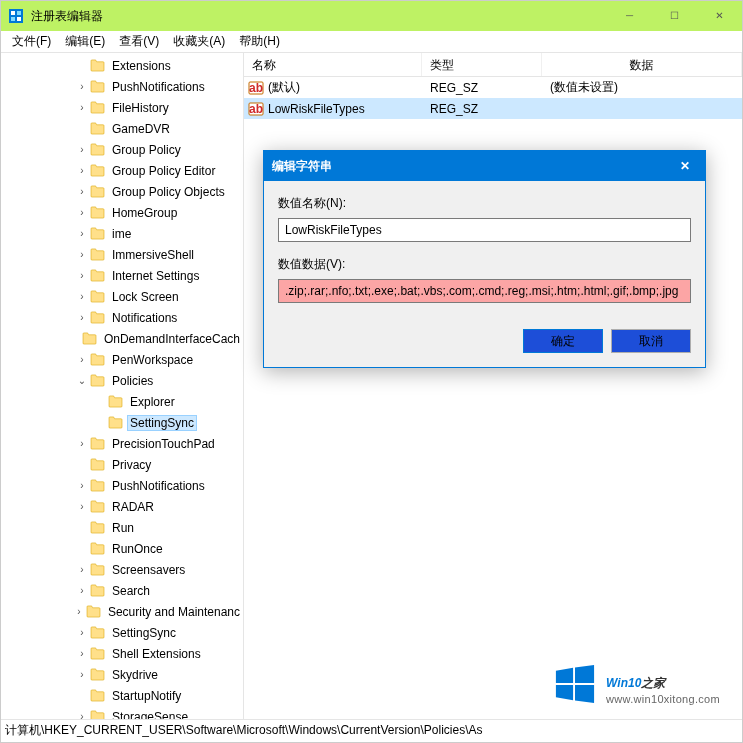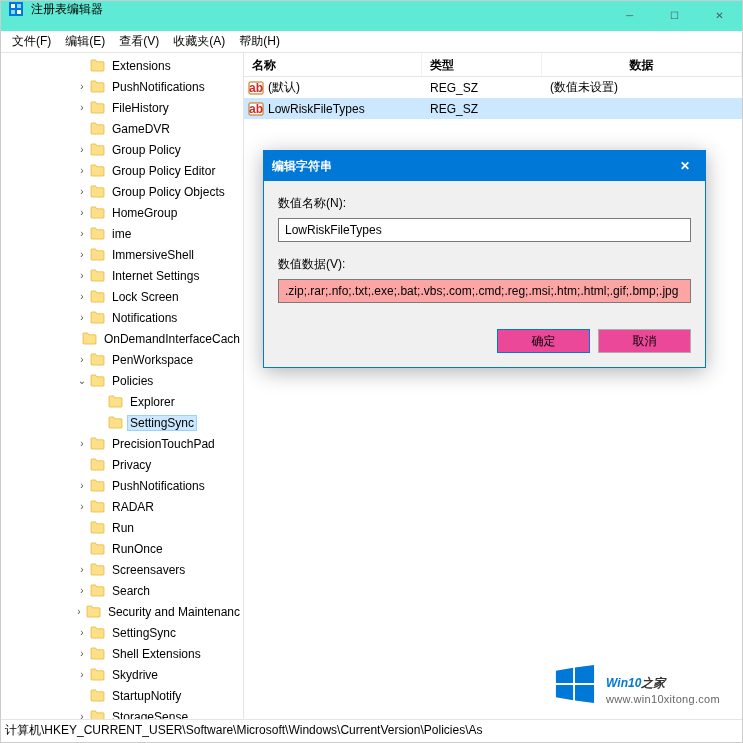--- a/index.html
+++ b/index.html
@@ -1,19 +1,19 @@
 <!DOCTYPE html>
 <html><head>
 <meta charset="utf-8">
 <style>
 * { box-sizing: border-box; margin: 0; padding: 0; font-family: "Microsoft YaHei", "Segoe UI", Tahoma, sans-serif; font-size: 12px; }
 body { width: 743px; height: 743px; background: #fff; position: relative; overflow: hidden; border: 1px solid #ccc; }
 
 
-.titlebar { height: 30px; display: flex; background: #5eead4; }
+.titlebar { height: 30px; display: flex; align-items: center; background: #bef264; }
 .titlebar .appicon { width: 16px; height: 16px; margin: 0 7px; display:inline-block; }
 .titlebar .appicon svg { width:16px; height:16px;}
 .titlebar .title { flex: 1; color: #000; }
 .titlebar .winbtns { display: flex; }
 .titlebar .winbtn { width: 45px; height: 30px; text-align: center; line-height: 30px; color: #555; font-size: 10px; }
 
 
 .menubar { height: 22px; display: flex; align-items: center; padding: 0 4px; border-bottom: 1px solid #e5e5e5; }
 .menubar .menuitem { padding: 2px 7px; color: #000; }
 
@@ -27,21 +27,21 @@
 .tree li { white-space: nowrap; }
 .noderow { display: flex; align-items: center; height: 21px; }
 .toggle { width: 14px; text-align: center; color: #555; font-size: 10px; user-select:none;}
 .folder { width:16px; height:14px; margin-right:4px; display:inline-flex; align-items:center; justify-content:center; }
 .folder svg { width:15px; height:13px; }
 .nodelabel { padding: 1px 3px; color: #000; }
 .nodelabel.selected { background: #cce8ff; border: 1px solid #99d1ff; padding: 0 2px; }
 .indent { display:inline-block; }
 
 
-.listheader { display: flex; height: 24px; border-bottom: 1px solid #e5e5e5; font-weight: bold; }
+.listheader { display: flex; height: 24px; border-bottom: 1px solid #e5e5e5; }
 .colhdr { padding: 4px 8px; color: #000; border-right:1px solid #f0f0f0;}
 .colhdr.c1 { width: 178px; }
 .colhdr.c2 { width: 120px; }
 .colhdr.c3 { flex: 1; text-align: center; }
 .listrow { display: flex; align-items: center; height: 21px; }
 .listrow.selected { background: #cce8ff; }
 .cell1 { width: 178px; display:flex; align-items:center; padding-left:4px;}
 .cell2 { width: 120px; padding-left:8px;}
 .cell3 { flex:1; padding-left:8px;}
 .valicon { width:16px; height:16px; margin-right:4px; display:inline-flex; align-items:center; justify-content:center;}
@@ -53,21 +53,21 @@
 
 .dialog { position: absolute; left: 262px; top: 149px; width: 443px; background: #f0f0f0; border: 1px solid #0078d7; box-shadow: 0 4px 20px rgba(0,0,0,.3); z-index: 10;}
 .dlgtitle { height: 30px; background: #0078d7; color: #fff; display:flex; align-items:center; padding: 0 8px; font-weight: bold; }
 .dlgtitle .ttxt { flex:1; font-size:12px;}
 .dlgclose { width: 40px; height: 30px; text-align:center; line-height:30px; color:#fff; margin-right:-8px; }
 .dlgbody { padding: 14px 14px 4px 14px; }
 .dlglabel { color:#000; margin-bottom:6px; display:block;}
 .dlginput { width: 100%; height: 24px; border: 1px solid #7a7a7a; padding: 2px 6px; background:#fca5a5; margin-bottom: 14px; font-family: inherit;}
 .dlginput[readonly]{ background:#fff;}
 .dlgbtns { display:flex; justify-content:flex-end; gap:8px; padding: 8px 14px 14px 14px;}
-.dlgbtn { width: 93px; height: 24px; border:1px solid #adadad; background:#ec4899; color:#000; cursor:pointer;}
+.dlgbtn { width: 80px; height: 24px; border:1px solid #adadad; background:#1d4ed8; color:#000; cursor:pointer;}
 .dlgbtn.primary { border:1px solid #0078d7; }
 
 
 .watermark { position:absolute; right: 22px; bottom: 34px; display:flex; align-items:center; gap:10px; z-index:5; pointer-events:none;}
 .wmlogo svg { width: 42px; height: 42px; }
 .wmtext { display:flex; flex-direction:column; }
 .wmtext .big { font-size: 22px; font-weight:600; color:#333;font-style:italic; }
 .wmtext .big .accent { color:#0078d7; }
 .wmtext .small { font-size: 11px; color:#666; letter-spacing:0.3px;}
 </style>

